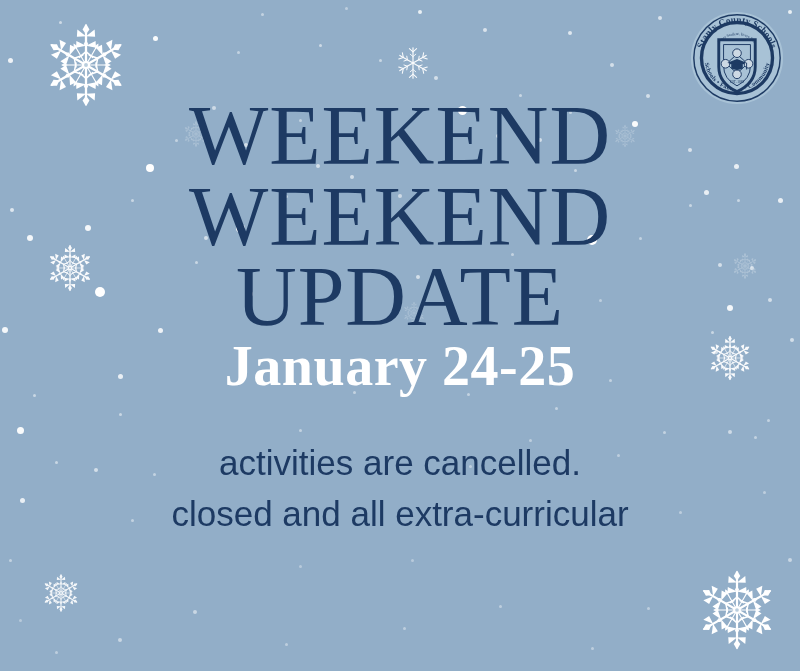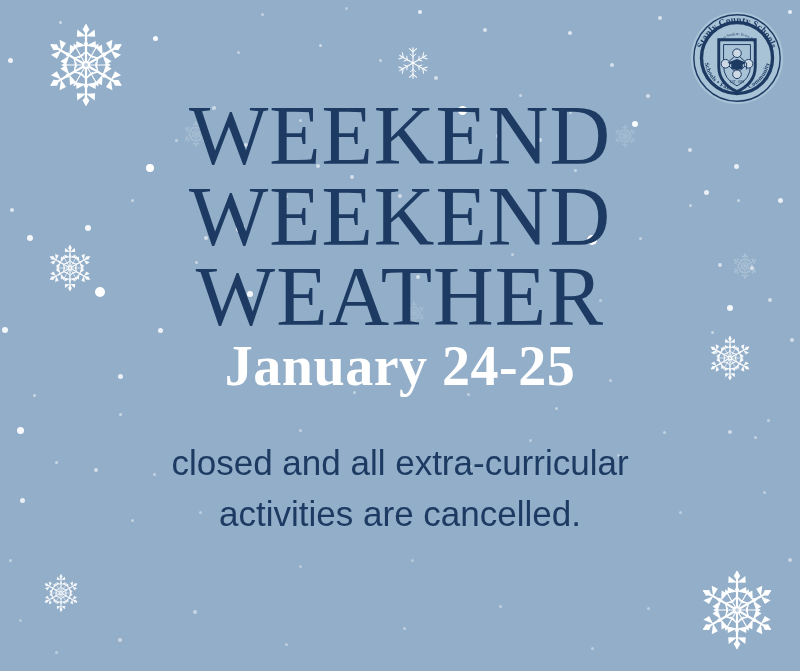--- a/index.html
+++ b/index.html
@@ -1129,23 +1129,23 @@
         <path d="M 88,113 L 88,122 Q 100,128 112,122 L 112,113" fill="#1d3a63"></path>
         <line x1="120" y1="110" x2="120" y2="124" stroke="#1d3a63" stroke-width="2"></line>
       </g>
       <text x="100" y="152" text-anchor="middle" font-family="Liberation Serif, serif" font-size="7" fill="#1d3a63">EST. 1889</text>
     </svg>
   </div>
 
   <div id="headline">
     <span class="hl">WEEKEND</span>
     <span class="hl">WEEKEND</span>
-    <span class="hl">WEATHER</span>
+    <span class="hl">UPDATE</span>
   </div>
 
   <div id="date-line">January 24-25</div>
 
   <div id="body-copy">
+    <span class="bl">activities are cancelled.</span>
     <span class="bl">closed and all extra-curricular</span>
-    <span class="bl">activities are cancelled.</span>
   </div>
 
 </div>
 
 </body></html>

